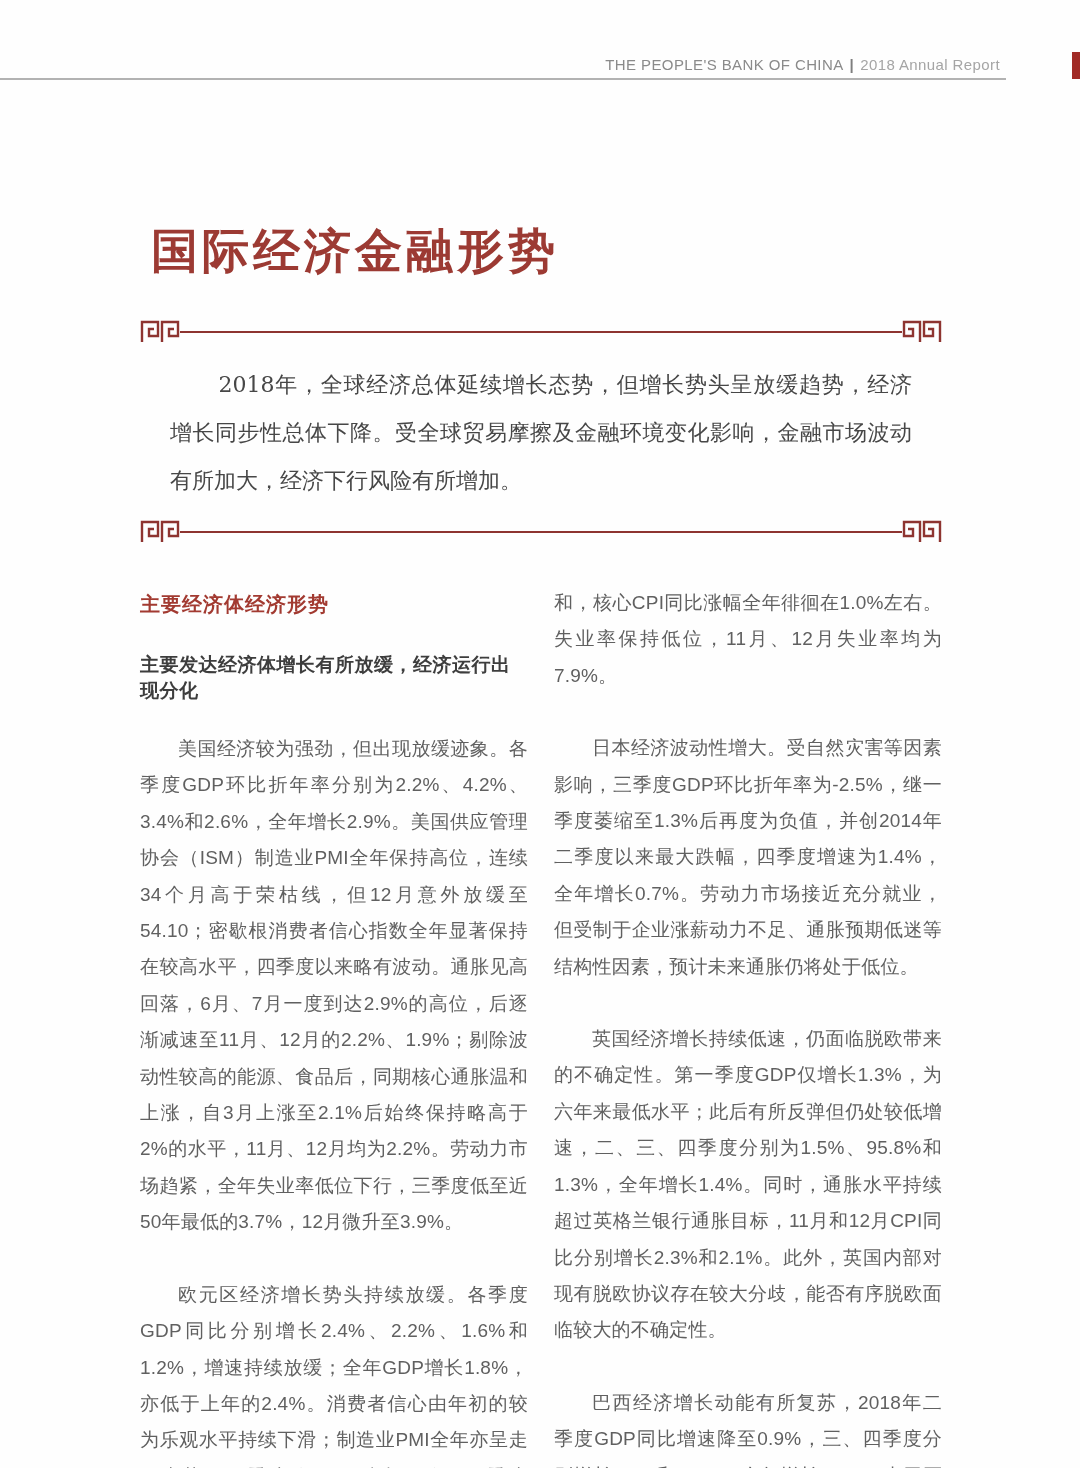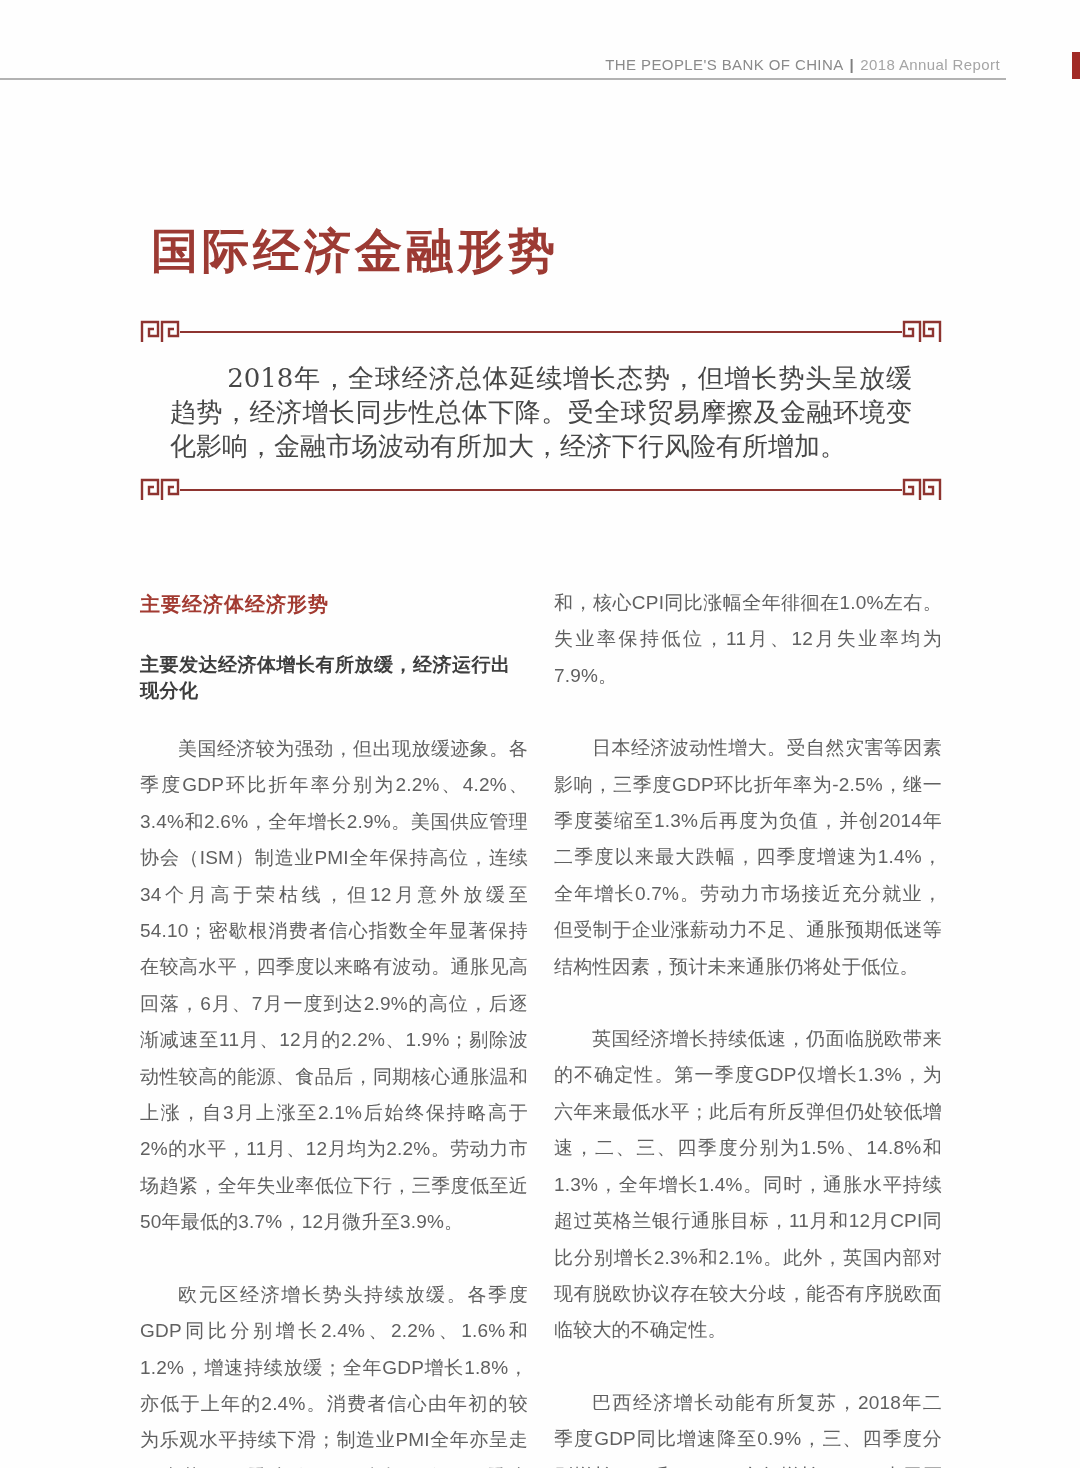--- a/index.html
+++ b/index.html
@@ -78,22 +78,22 @@
   .ornament-row .rule {
     flex:1;
     border-top:2.5px solid #8e3430;
   }
   .ornament-row svg { flex:0 0 auto; display:block; }
   .ornament-right { transform:scaleX(-1); }
   .intro-text {
     margin:17px 30px 15px 30px;
     text-indent:2.2em;
     font-family:"DejaVu Serif", serif;
-    font-size:26px;
-    line-height:34px;
+    font-size:22px;
+    line-height:48px;
     color:#474747;
     text-align:justify;
   }
 
   
   .columns {
     position:absolute;
     top:585px;
     left:140px;
     width:802px;
@@ -185,18 +185,18 @@
     <div class="col">
       <h2 class="section-heading">主要经济体经济形势</h2>
       <h3 class="sub-heading">主要发达经济体增长有所放缓，经济运行出现分化</h3>
       <p class="body-para">美国经济较为强劲，但出现放缓迹象。各季度GDP环比折年率分别为2.2%、4.2%、3.4%和2.6%，全年增长2.9%。美国供应管理协会（ISM）制造业PMI全年保持高位，连续34个月高于荣枯线，但12月意外放缓至54.10；密歇根消费者信心指数全年显著保持在较高水平，四季度以来略有波动。通胀见高回落，6月、7月一度到达2.9%的高位，后逐渐减速至11月、12月的2.2%、1.9%；剔除波动性较高的能源、食品后，同期核心通胀温和上涨，自3月上涨至2.1%后始终保持略高于2%的水平，11月、12月均为2.2%。劳动力市场趋紧，全年失业率低位下行，三季度低至近50年最低的3.7%，12月微升至3.9%。</p>
       <p class="body-para">欧元区经济增长势头持续放缓。各季度GDP同比分别增长2.4%、2.2%、1.6%和1.2%，增速持续放缓；全年GDP增长1.8%，亦低于上年的2.4%。消费者信心由年初的较为乐观水平持续下滑；制造业PMI全年亦呈走低态势，四季度降至52以内。德国三季度GDP环比收缩0.2%，为2015年以来首次出现负增长。欧元区通胀水平总体较为温</p>
     </div>
 
     <div class="col">
       <p class="body-para no-indent">和，核心CPI同比涨幅全年徘徊在1.0%左右。失业率保持低位，11月、12月失业率均为7.9%。</p>
       <p class="body-para">日本经济波动性增大。受自然灾害等因素影响，三季度GDP环比折年率为-2.5%，继一季度萎缩至1.3%后再度为负值，并创2014年二季度以来最大跌幅，四季度增速为1.4%，全年增长0.7%。劳动力市场接近充分就业，但受制于企业涨薪动力不足、通胀预期低迷等结构性因素，预计未来通胀仍将处于低位。</p>
-      <p class="body-para">英国经济增长持续低速，仍面临脱欧带来的不确定性。第一季度GDP仅增长1.3%，为六年来最低水平；此后有所反弹但仍处较低增速，二、三、四季度分别为1.5%、14.8%和1.3%，全年增长1.4%。同时，通胀水平持续超过英格兰银行通胀目标，11月和12月CPI同比分别增长2.3%和2.1%。此外，英国内部对现有脱欧协议存在较大分歧，能否有序脱欧面临较大的不确定性。</p>
+      <p class="body-para">英国经济增长持续低速，仍面临脱欧带来的不确定性。第一季度GDP仅增长1.3%，为六年来最低水平；此后有所反弹但仍处较低增速，二、三、四季度分别为1.5%、95.8%和1.3%，全年增长1.4%。同时，通胀水平持续超过英格兰银行通胀目标，11月和12月CPI同比分别增长2.3%和2.1%。此外，英国内部对现有脱欧协议存在较大分歧，能否有序脱欧面临较大的不确定性。</p>
       <p class="body-para">巴西经济增长动能有所复苏，2018年二季度GDP同比增速降至0.9%，三、四季度分别增长1.3%和1.1%，全年增长1.1%。由于石油等大宗</p>
     </div>
 
   </div>
 </div>
 
 </body></html>

